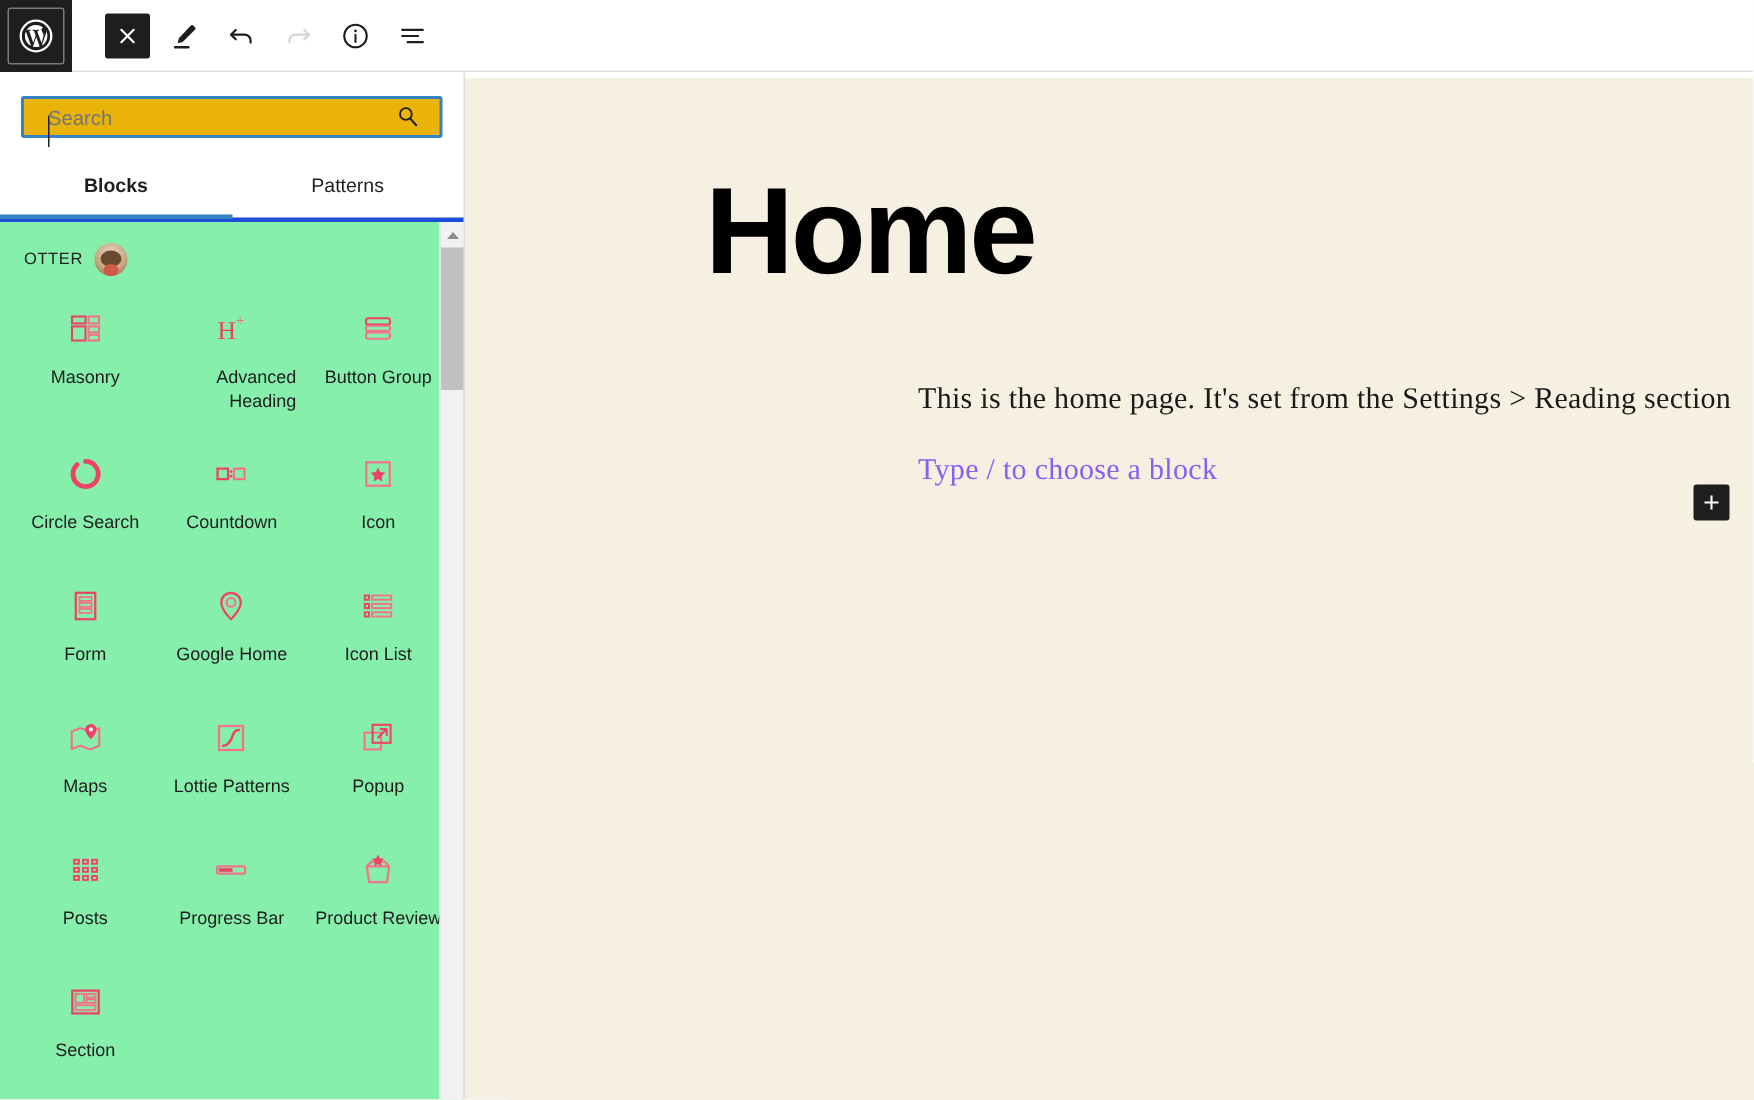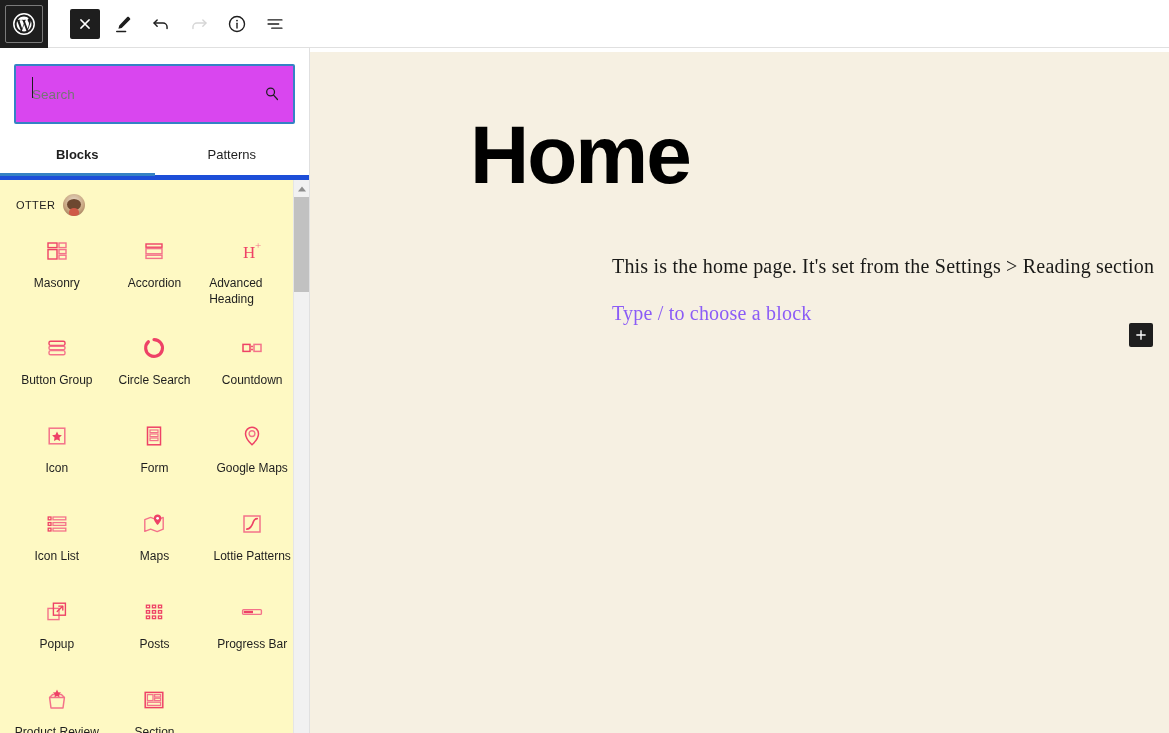--- a/index.html
+++ b/index.html
@@ -85,24 +85,24 @@
     border-right: 1px solid #e0e0e0;
     z-index: 20;
     display: flex;
     flex-direction: column;
   }
   .search-wrap {
     padding: 16px 14px 0 14px;
   }
   .search-box {
     position: relative;
-    height: 60px;
+    height: 28px;
     border: 2px solid #3582c4;
     border-radius: 2px;
-    background: #d946ef;
+    background: #eab308;
     display: flex;
     align-items: flex-end;
   }
   .search-caret {
     position: absolute;
     left: 16px;
     top: 11px;
     width: 1px;
     height: 21px;
     background: #1e1e1e;
@@ -126,21 +126,21 @@
     align-items: center;
     justify-content: center;
     background: transparent;
     border: none;
     cursor: pointer;
   }
 
   .tabs {
     display: flex;
     height: 46px;
-    border-bottom: 5px solid #1d4ed8;
+    border-bottom: 3px solid #1d4ed8;
     margin-top: 10px;
   }
   .tab {
     flex: 1;
     display: flex;
     align-items: center;
     justify-content: center;
     font-size: 13px;
     color: #1e1e1e;
     cursor: pointer;
@@ -155,21 +155,21 @@
     position: absolute;
     left: 0; right: 0; bottom: -1px;
     height: 3px;
     background: #3582c4;
   }
 
   .panel-scroll {
     position: relative;
     flex: 1;
     overflow: hidden;
-    background: #fef9c3;
+    background: #86efac;
   }
   .category-title {
     display: flex;
     align-items: center;
     gap: 8px;
     padding: 14px 16px 6px 16px;
   }
   .category-title .cat-label {
     font-size: 11px;
     letter-spacing: .4px;
@@ -223,21 +223,21 @@
     height: 26px;
     display: flex;
     align-items: center;
     justify-content: center;
     margin-bottom: 12px;
   }
   .block-label {
     font-size: 12px;
     line-height: 1.3;
     color: #1e1e1e;
-    text-align: left;
+    text-align: right;
     max-width: 86px;
     font-family: "Liberation Sans", sans-serif;
   }
 
   
   .vscroll {
     position: absolute;
     top: 0;
     right: 0;
     width: 16px;
@@ -413,30 +413,20 @@
               <rect x="3" y="4" width="9" height="4.6" fill="none" stroke="#ee4266" stroke-width="1.4"></rect>
               <rect x="14" y="4" width="7" height="4.6" fill="none" stroke="#f4728a" stroke-width="1.4"></rect>
               <rect x="3" y="10.6" width="9" height="9.4" fill="none" stroke="#ee4266" stroke-width="1.4"></rect>
               <rect x="14" y="10.6" width="7" height="4" fill="none" stroke="#f4728a" stroke-width="1.4"></rect>
               <rect x="14" y="16.2" width="7" height="3.8" fill="none" stroke="#f4728a" stroke-width="1.4"></rect>
             </svg>
           </span>
           <span class="block-label">Masonry</span>
         </div>
 
-        <div class="block-item">
-          <span class="block-icon">
-            <svg class="icon-svg" width="24" height="24" viewBox="0 0 24 24">
-              <rect x="4" y="5" width="16" height="3.2" fill="none" stroke="#ee4266" stroke-width="1.4"></rect>
-              <rect x="4" y="9.6" width="16" height="5.2" fill="none" stroke="#f4728a" stroke-width="1.4"></rect>
-              <rect x="4" y="16.2" width="16" height="3.2" fill="none" stroke="#f4728a" stroke-width="1.4"></rect>
-            </svg>
-          </span>
-          <span class="block-label">Accordion</span>
-        </div>
 
         <div class="block-item">
           <span class="block-icon">
             <svg class="icon-svg" width="24" height="24" viewBox="0 0 24 24">
               <text x="3" y="19" font-family="Liberation Serif, serif" font-size="17" fill="#ee4266">H</text>
               <text x="15" y="10" font-family="Liberation Serif, serif" font-size="11" fill="#f4728a">+</text>
             </svg>
           </span>
           <span class="block-label">Advanced Heading</span>
         </div>
@@ -496,21 +486,21 @@
           <span class="block-label">Form</span>
         </div>
 
         <div class="block-item">
           <span class="block-icon">
             <svg class="icon-svg" width="24" height="24" viewBox="0 0 24 24">
               <path d="M12 3.2 c-3.6 0-6.5 2.9-6.5 6.5 0 4.9 6.5 11.1 6.5 11.1 s6.5-6.2 6.5-11.1 c0-3.6-2.9-6.5-6.5-6.5 z" fill="none" stroke="#ee4266" stroke-width="1.5"></path>
               <circle cx="12" cy="9.6" r="2.9" fill="none" stroke="#f4728a" stroke-width="1.4"></circle>
             </svg>
           </span>
-          <span class="block-label">Google Maps</span>
+          <span class="block-label">Google Home</span>
         </div>
 
         <div class="block-item">
           <span class="block-icon">
             <svg class="icon-svg" width="24" height="24" viewBox="0 0 24 24">
               <rect x="3.2" y="5" width="2.8" height="2.8" fill="none" stroke="#ee4266" stroke-width="1.3"></rect>
               <rect x="3.2" y="10.6" width="2.8" height="2.8" fill="none" stroke="#ee4266" stroke-width="1.3"></rect>
               <rect x="3.2" y="16.2" width="2.8" height="2.8" fill="none" stroke="#ee4266" stroke-width="1.3"></rect>
               <rect x="8" y="5" width="12.8" height="2.8" fill="none" stroke="#f4728a" stroke-width="1.3"></rect>
               <rect x="8" y="10.6" width="12.8" height="2.8" fill="none" stroke="#f4728a" stroke-width="1.3"></rect>

